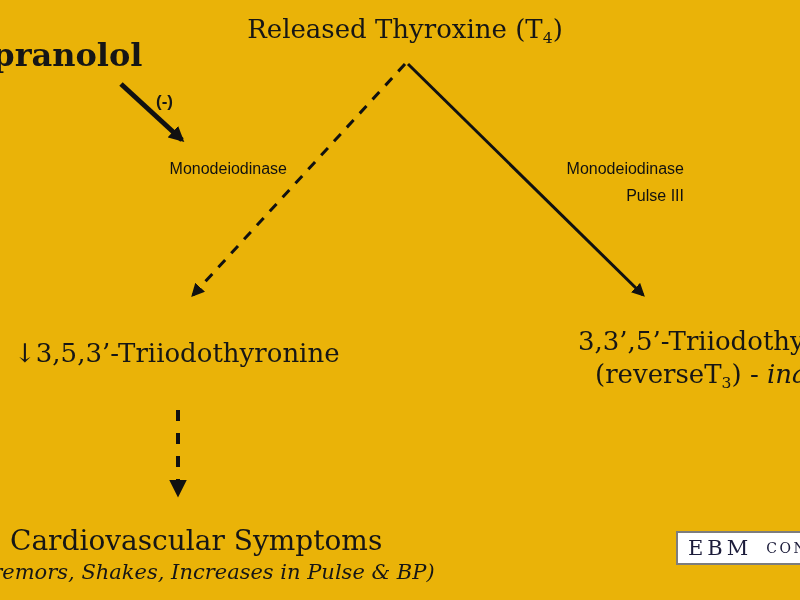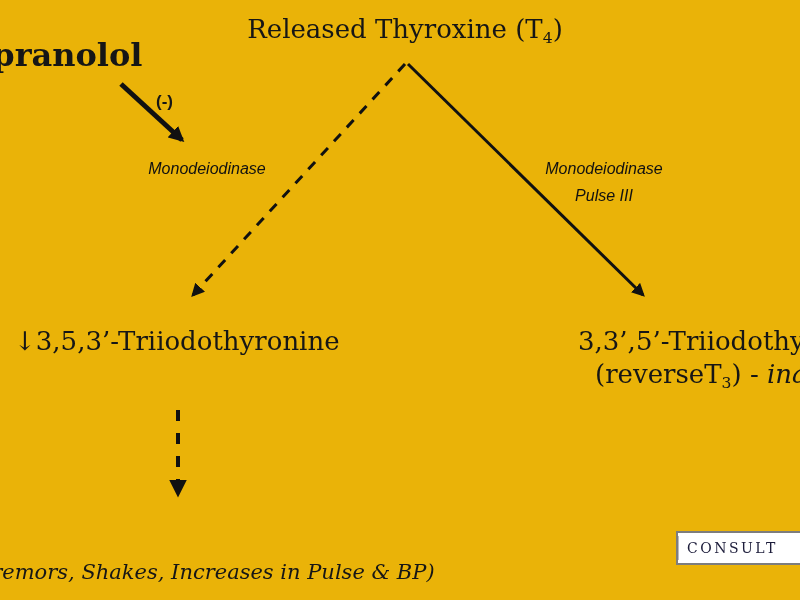--- a/index.html
+++ b/index.html
@@ -26,31 +26,31 @@
     font-size:32px;font-weight:bold;
   }
   .minus-sign{
     left:156px;top:92px;
     font-family:"Liberation Sans", sans-serif;
     font-weight:bold;font-size:17px;
   }
 
   .enzyme{
     font-family:"Liberation Sans", sans-serif;
-    font-style:italic;font-size:16px;
-    text-align:center;line-height:27px;
+    font-size:16px;
+    text-align:right;line-height:27px;
     color:#111111;
   }
   .enzyme-left{left:127px;top:155px;width:160px;}
   .enzyme-right{left:524px;top:155px;width:160px;}
 
   .product{
     font-size:26px;line-height:33px;text-align:center;
   }
-  .product-left{left:14px;top:325px;width:324px;}
+  .product-left{left:14px;top:337px;width:324px;}
   .product-right{left:578px;top:325px;width:310px;}
   .product .desc{font-style:italic;}
 
   .outcome-line1{left:10px;top:524px;font-size:28px;}
   .outcome-line2{
     left:-30px;top:560px;
     font-size:21px;font-style:italic;
   }
 
   .logo{
@@ -115,20 +115,22 @@
     <div>↓3,5,3’-Triiodothyronine</div>
   </div>
 
   <div class="abs product product-right">
     <div>3,3’,5’-Triiodothyronine</div>
     <div>
       <span>(reverseT</span><sub class="chem">3</sub><span>) - </span><span class="desc">inactive</span>
     </div>
   </div>
 
+  <div class="abs outcome-line1">Cardiovascular Symptoms</div>
   <div class="abs outcome-line2">(Tremors, Shakes, Increases in Pulse &amp; BP)</div>
 
   <div class="abs logo">
+    <span class="brand">EBM</span>
     <span class="divider"></span>
     <span class="suffix">CONSULT</span>
   </div>
 
 </div>
 
 </body></html>

